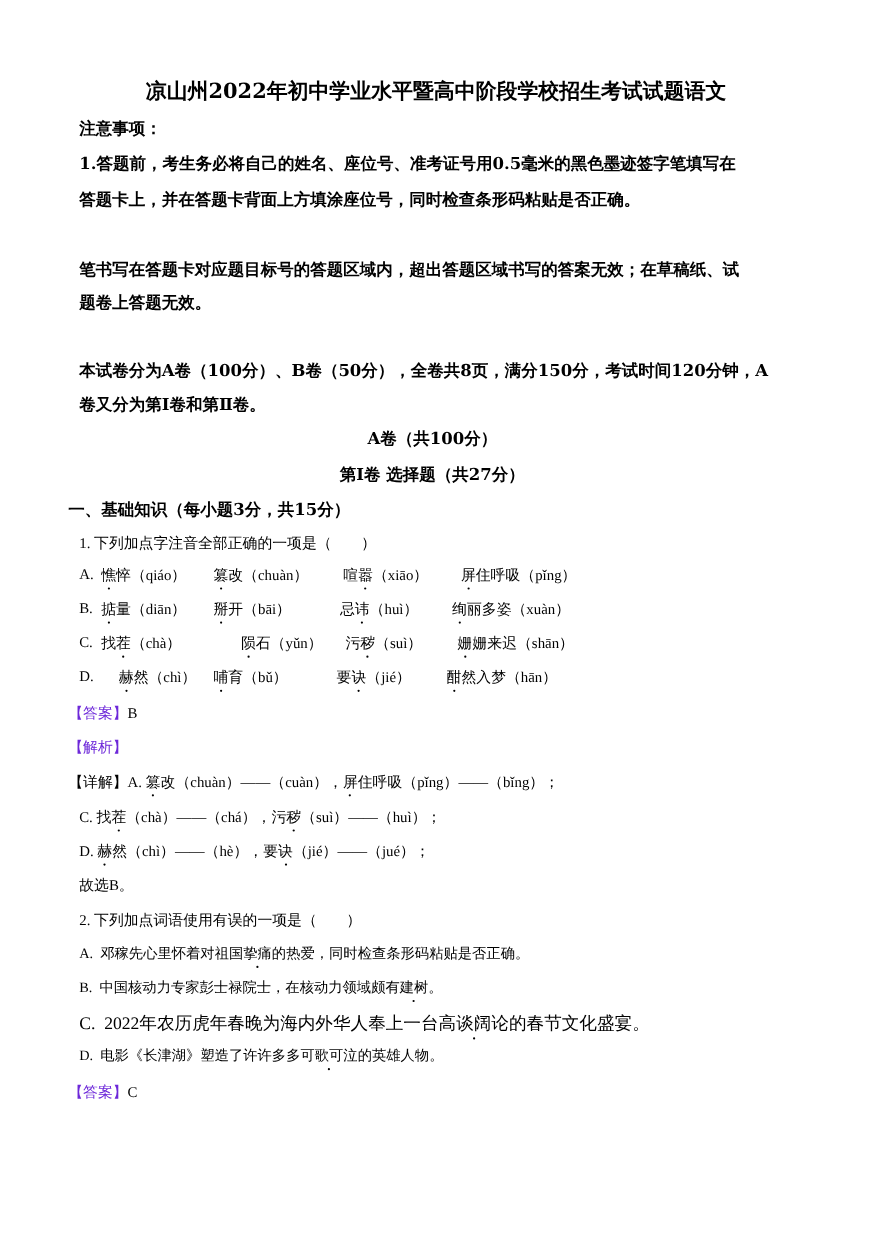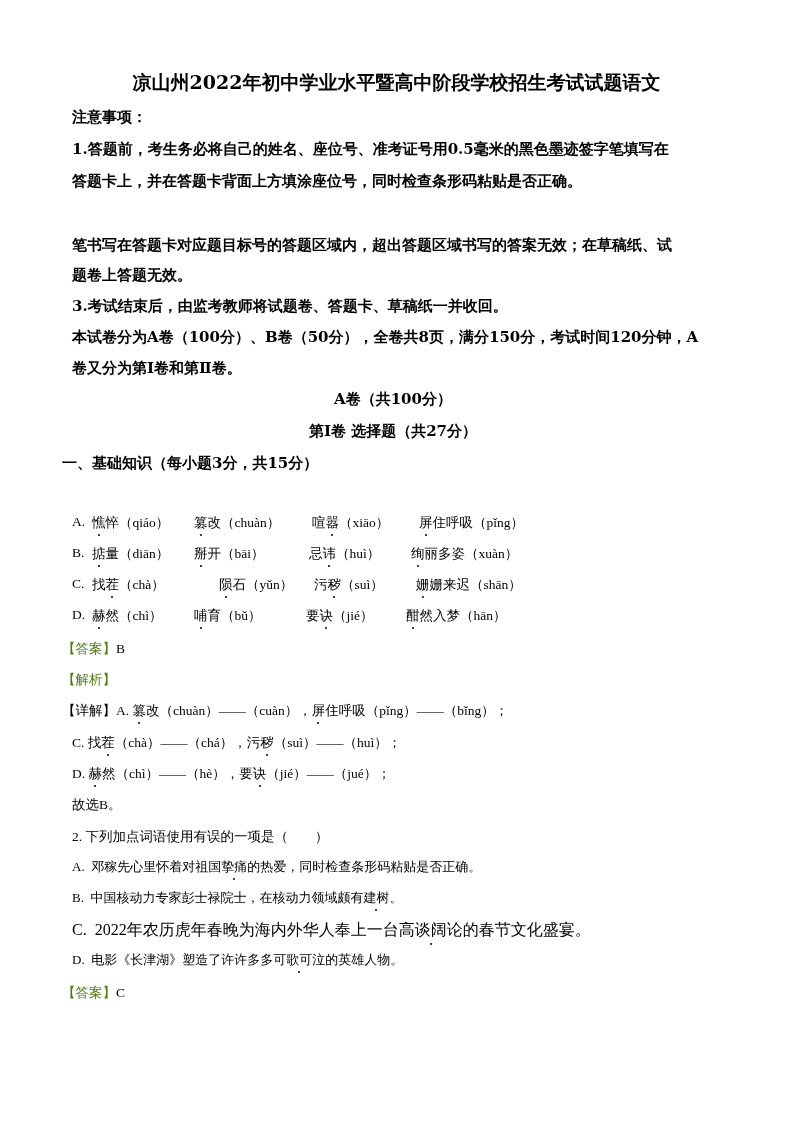--- a/index.html
+++ b/index.html
@@ -20,43 +20,43 @@
   .line {
     position: absolute; left: 72px; font-family: "Liberation Serif", "DejaVu Serif", serif;
     font-size: 13.5px; white-space: nowrap;
   }
   .opt-cell { position: absolute; white-space: nowrap; }
   .dot { position: relative; display: inline-block; }
   .dot::after {
     content: ""; position: absolute; left: 50%; bottom: -4px; width: 2px; height: 2px;
     margin-left: -1px; background: #000; border-radius: 50%;
   }
-  .label-blue { color: #4d7c0f; }
+  .label-blue { color: #6d28d9; }
   .label-black { color: #000; }
 </style>
 </head>
 <body>
 
 <div class="page">
 
   <div class="title">凉山州2022年初中学业水平暨高中阶段学校招生考试试题语文</div>
 
   <div class="bold-line" style="top:108px;">注意事项：</div>
   <div class="bold-line" style="top:140px;">1.答题前，考生务必将自己的姓名、座位号、准考证号用0.5毫米的黑色墨迹签字笔填写在</div>
   <div class="bold-line" style="top:172px;">答题卡上，并在答题卡背面上方填涂座位号，同时检查条形码粘贴是否正确。</div>
   <div class="bold-line" style="top:236px;">笔书写在答题卡对应题目标号的答题区域内，超出答题区域书写的答案无效；在草稿纸、试</div>
   <div class="bold-line" style="top:266px;">题卷上答题无效。</div>
-  <div class="bold-line" style="top:297px;">3.考试结束后，由监考教师将试题卷、答题卡、草稿纸一并收回。</div>
   <div class="bold-line" style="top:328px;">本试卷分为A卷（100分）、B卷（50分），全卷共8页，满分150分，考试时间120分钟，A</div>
   <div class="bold-line" style="top:359px;">卷又分为第Ⅰ卷和第Ⅱ卷。</div>
 
   <div class="center-line" style="top:390px;">A卷（共100分）</div>
   <div class="center-line" style="top:422px;">第Ⅰ卷 选择题（共27分）</div>
   <div class="bold-line" style="top:454px; left:62px;">一、基础知识（每小题3分，共15分）</div>
 
+  <div class="line" style="top:485px;">1. 下列加点字注音全部正确的一项是（　　）</div>
 
   <div>
 
     <div class="line" style="top:514px;">
       <span class="opt-cell" style="left:0px;">A.</span>
       <span class="opt-cell" style="left:20px;"><span></span><span class="dot">憔</span><span>悴（qiáo）</span></span>
       <span class="opt-cell" style="left:122px;"><span></span><span class="dot">篡</span><span>改（chuàn）</span></span>
       <span class="opt-cell" style="left:240px;"><span>喧</span><span class="dot">嚣</span><span>（xiāo）</span></span>
       <span class="opt-cell" style="left:347px;"><span></span><span class="dot">屏</span><span>住呼吸（pǐng）</span></span>
     </div>
@@ -69,21 +69,21 @@
     </div>
     <div class="line" style="top:576px;">
       <span class="opt-cell" style="left:0px;">C.</span>
       <span class="opt-cell" style="left:20px;"><span>找</span><span class="dot">茬</span><span>（chà）</span></span>
       <span class="opt-cell" style="left:124px;padding-left:23px;"><span></span><span class="dot">陨</span><span>石（yǔn）</span></span>
       <span class="opt-cell" style="left:242px;"><span>污</span><span class="dot">秽</span><span>（suì）</span></span>
       <span class="opt-cell" style="left:344px;"><span></span><span class="dot">姗</span><span>姗来迟（shān）</span></span>
     </div>
     <div class="line" style="top:607px;">
       <span class="opt-cell" style="left:0px;">D.</span>
-      <span class="opt-cell" style="left:20px;"><span></span><span class="dot">赫</span><span>然（chì）</span></span>
+      <span class="opt-cell" style="left:36px;"><span></span><span class="dot">赫</span><span>然（chì）</span></span>
       <span class="opt-cell" style="left:122px;"><span></span><span class="dot">哺</span><span>育（bǔ）</span></span>
       <span class="opt-cell" style="left:234px;"><span>要</span><span class="dot">诀</span><span>（jié）</span></span>
       <span class="opt-cell" style="left:334px;"><span></span><span class="dot">酣</span><span>然入梦（hān）</span></span>
     </div>
   </div>
 
   <div class="line" style="top:640px; left:62px;">
     <span class="label-blue">【答案】</span><span>B</span>
   </div>
   <div class="line" style="top:671px; left:62px;">

